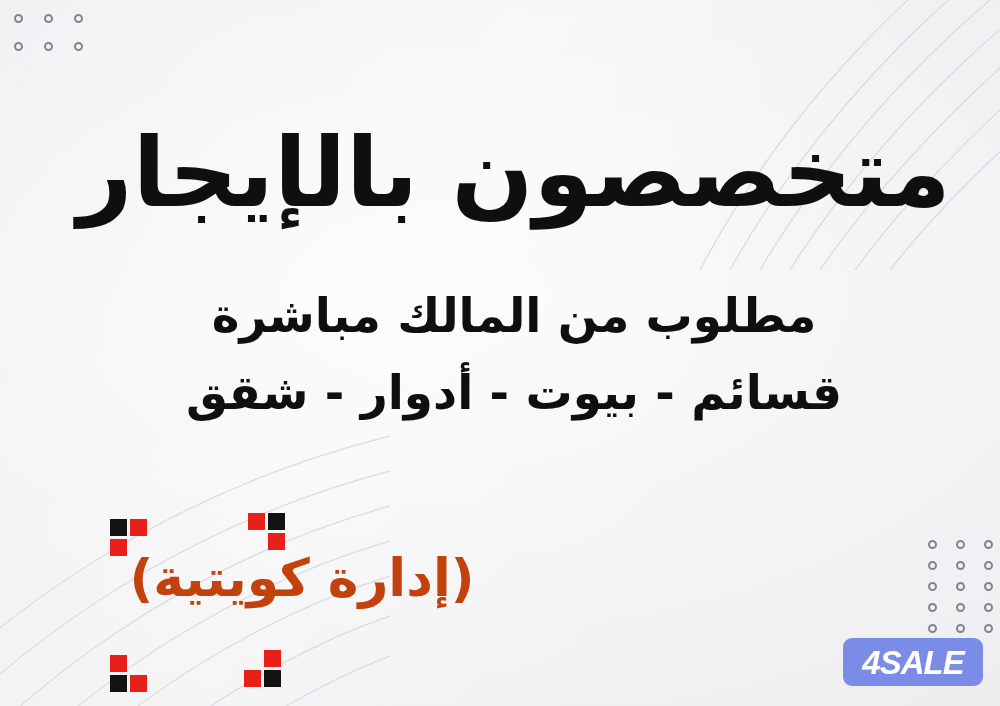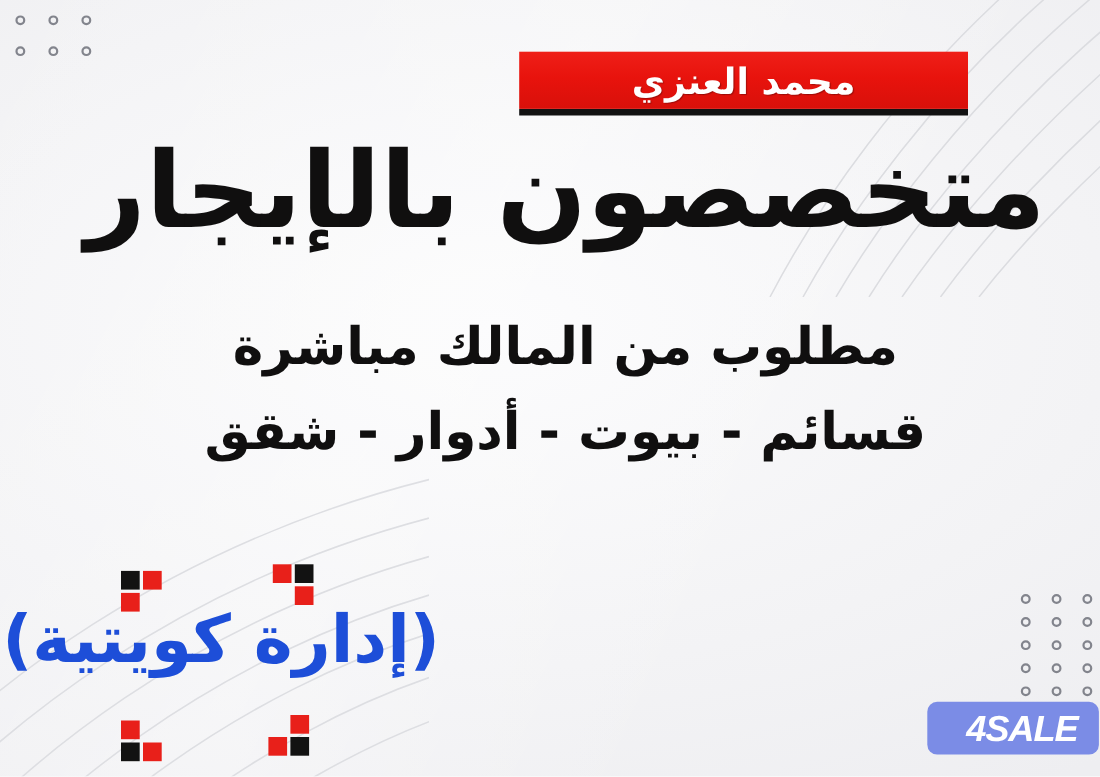--- a/index.html
+++ b/index.html
@@ -119,24 +119,24 @@
     font-weight: 700;
     line-height: 1.1;
   }
 
   
   #kuwaiti-line {
     position: absolute;
     left: 2px;
     top: 552px;
     width: 600px;
-    text-align: left;
+    text-align: center;
     direction: rtl;
-    color: #1d4ed8;
-    font-size: 60px;
+    color: #c2410c;
+    font-size: 52px;
     font-weight: 700;
     line-height: 1;
     white-space: nowrap;
   }
 
   
   .sq-motif { position: absolute; width: 40px; height: 40px; }
   .sq-motif i {
     position: absolute;
     width: 17px; height: 17px;
@@ -159,21 +159,20 @@
     position: absolute;
     left: 843px;
     top: 638px;
     width: 140px;
     height: 48px;
     background: #7b8ce6;
     border-radius: 9px;
     display: flex;
     align-items: center;
     justify-content: center;
-    padding-left: 16px;
   }
   #logo-4sale .logo-text {
     color: #ffffff;
     font-size: 33px;
     font-weight: 700;
     font-style: italic;
     letter-spacing: -1px;
     font-family: "Liberation Sans", sans-serif;
     line-height: 1;
   }
@@ -230,23 +229,20 @@
     <span class="ring"></span>
     <span class="ring"></span>
     <span class="ring"></span>
     <span class="ring"></span>
     <span class="ring"></span>
     <span class="ring"></span>
     <span class="ring"></span>
     <span class="ring"></span>
   </div>
 
-  <div id="name-banner">
-    <span class="name-text">محمد العنزي</span>
-  </div>
 
   <div class="rtl-text" id="headline">متخصصون بالإيجار</div>
 
   <div class="rtl-text" id="subline-1">مطلوب من المالك مباشرة</div>
 
   <div class="rtl-text" id="subline-2">قسائم - بيوت - أدوار - شقق</div>
 
   <div id="kuwaiti-line">(إدارة كويتية)</div>
 
   <div class="sq-motif" id="motif-top-left">

